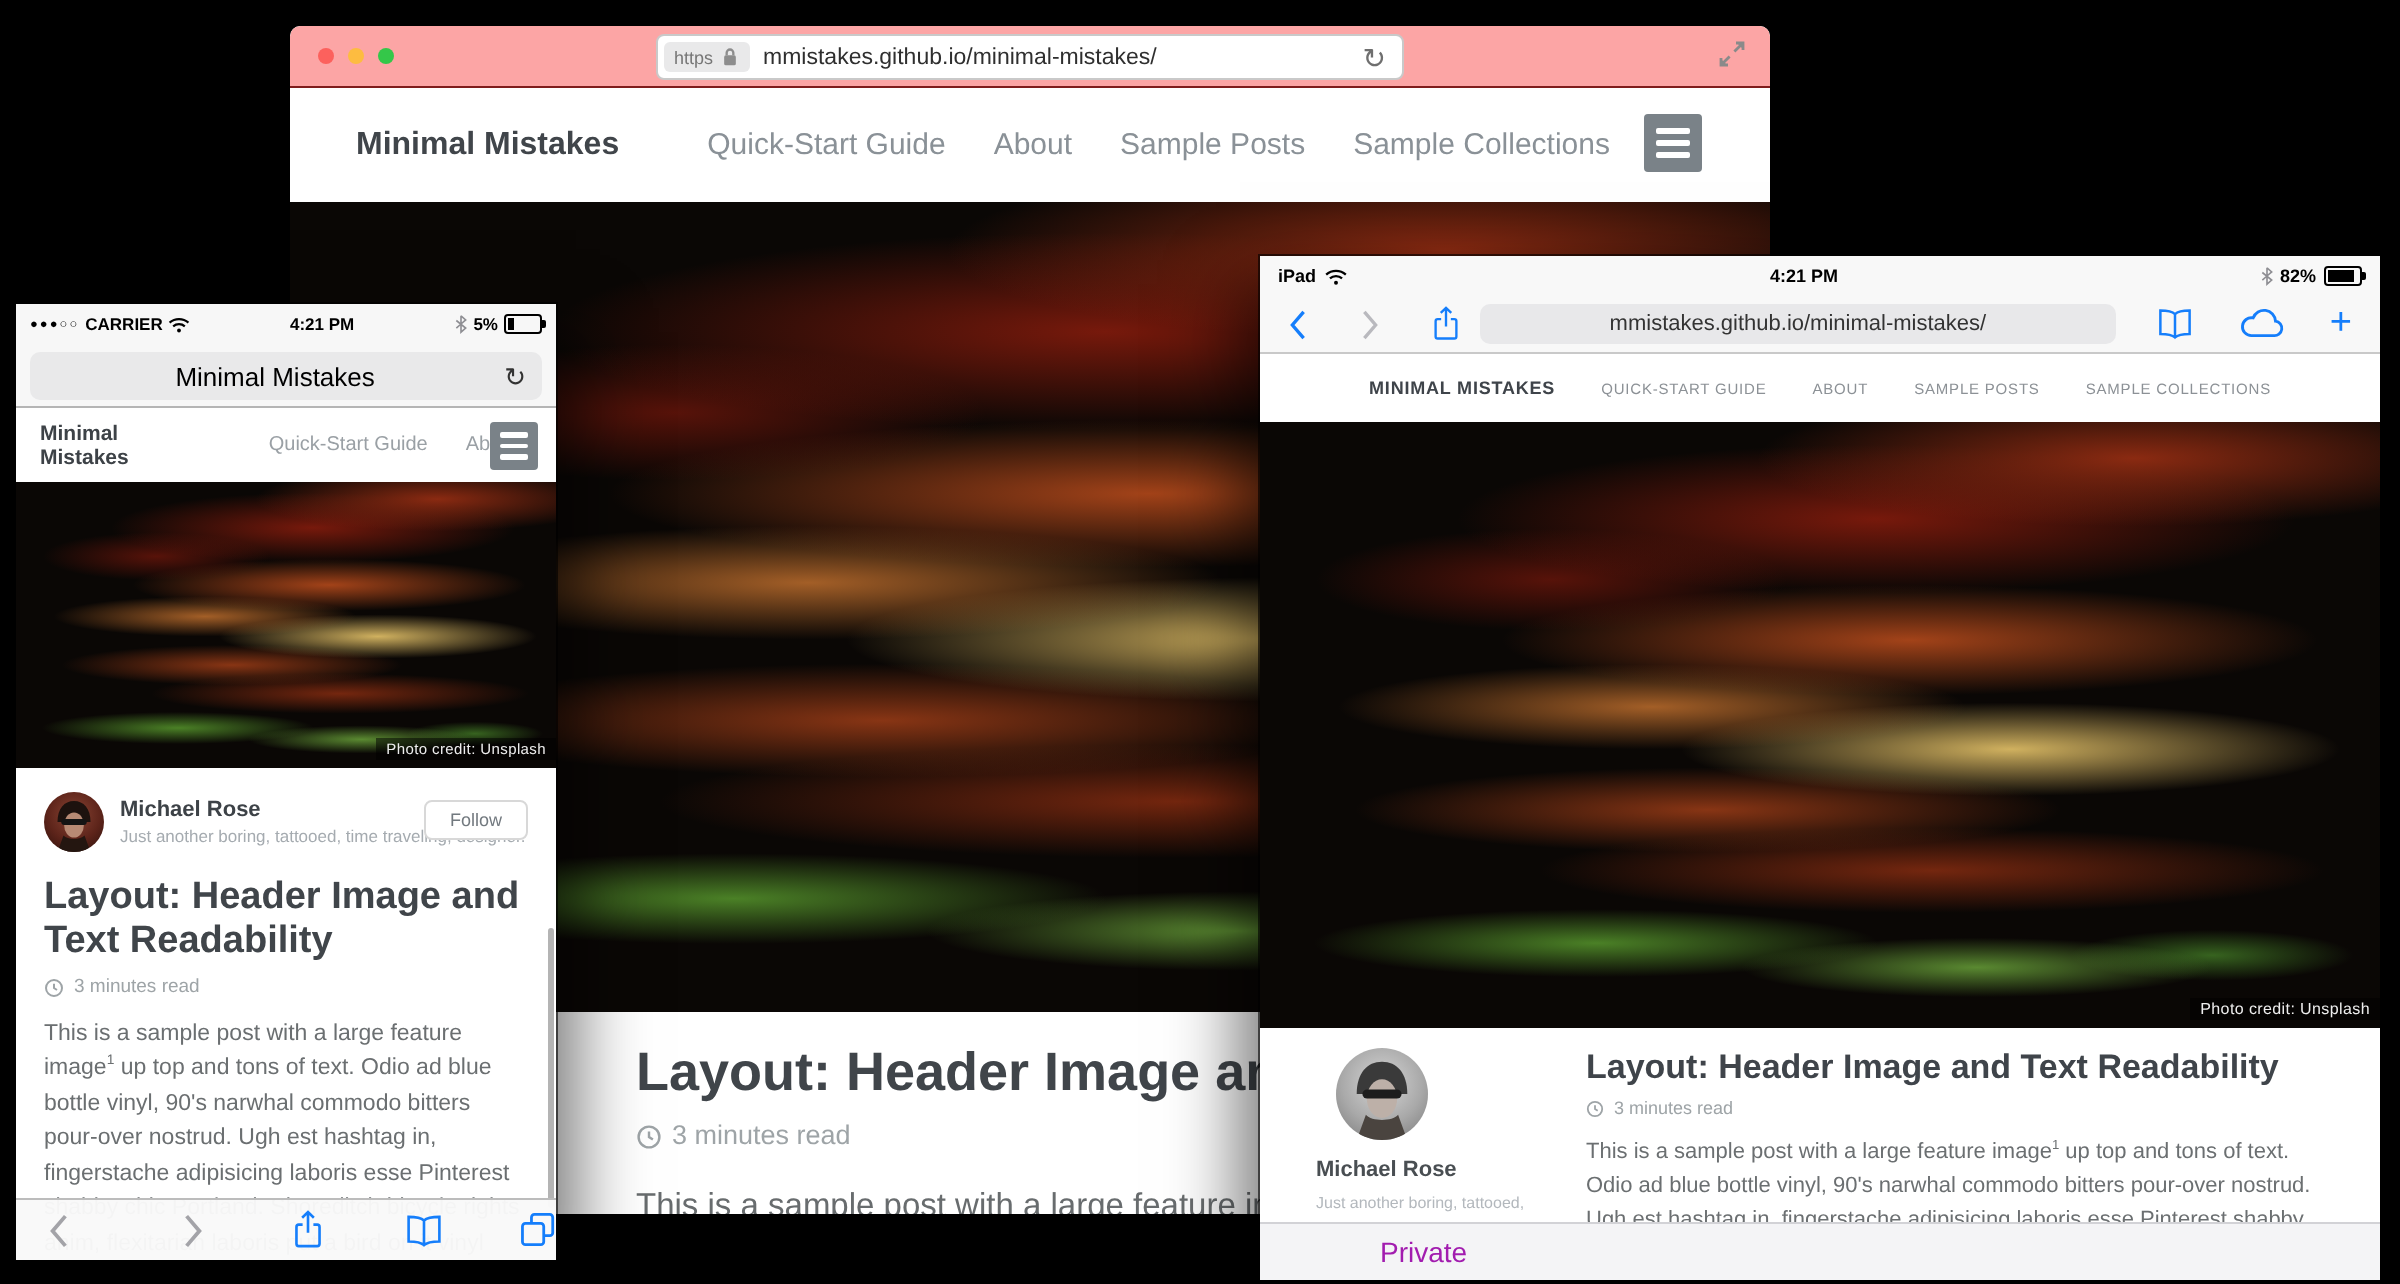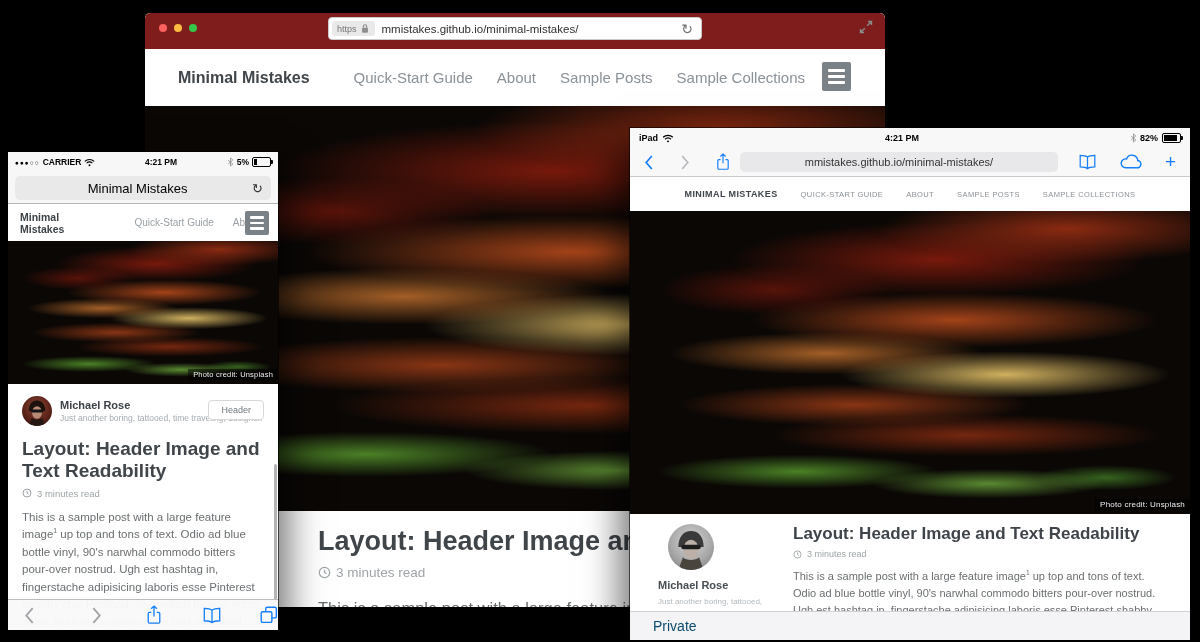--- a/index.html
+++ b/index.html
@@ -26,36 +26,36 @@
   .burger i{display:block;background:#fff;border-radius:1px;}
   
   .batt{position:relative;width:17px;height:8px;border:1px solid #000;border-radius:2px;display:inline-block;vertical-align:-1px;}
   .batt::after{content:'';position:absolute;right:-3px;top:2px;width:2px;height:4px;background:#000;border-radius:0 1px 1px 0;}
   .batt i{position:absolute;left:1px;top:1px;bottom:1px;background:#000;}
   
   .icn{display:inline-block;vertical-align:middle;line-height:0;}
   
   #desktop{left:145px;top:13px;width:740px;height:594px;border-radius:5px 5px 0 0;z-index:1;
     box-shadow:0 0 0 1px rgba(0,0,0,.55), 0 14px 40px rgba(0,0,0,.6);}
-  .d-chrome{position:relative;height:30px;background:#7f1d1d;border-bottom:6px solid #7f1d1d;border-radius:5px 5px 0 0;}
+  .d-chrome{position:relative;height:30px;background:#fca5a5;border-bottom:1px solid #7f1d1d;border-radius:5px 5px 0 0;}
   .tl{position:absolute;top:11px;width:8px;height:8px;border-radius:50%;}
   .d-url{position:absolute;left:183px;top:4px;width:372px;height:21px;background:#fff;border:1px solid #c9c9c9;border-radius:4px;display:flex;align-items:center;}
   .d-https{display:flex;align-items:center;gap:3px;background:#e9e9ea;border-radius:3px;margin:0 0 0 3px;padding:2px 5px;font-size:9px;color:#777;}
   .d-urltext{font-size:11.5px;color:#2f2f2f;padding-left:7px;flex:1;white-space:nowrap;overflow:hidden;}
   .d-reload{color:#6f6f6f;font-size:14px;padding-right:8px;cursor:pointer;}
   .d-expand{position:absolute;right:12px;top:7px;color:#8a8a8a;cursor:pointer;}
   .d-nav{position:relative;height:57px;background:#fff;display:flex;align-items:center;padding-left:33px;}
   .d-brand{font-size:16px;font-weight:bold;color:#40454a;margin-right:44px;cursor:pointer;}
   .d-link{font-size:15px;color:#8a9197;margin-right:24px;cursor:pointer;white-space:nowrap;}
   .d-burger{position:absolute;right:34px;top:13px;width:29px;height:29px;}
   .d-burger i{width:17px;height:3px;}
   .d-image{height:405px;}
   .d-content{padding:16px 0 0 173px;}
   .d-title{font-size:27px;font-weight:bold;color:#40454a;white-space:nowrap;line-height:1.1;}
-  .meta{display:flex;align-items:center;gap:5px;color:#9ea4a7;}
+  .meta{display:flex;align-items:flex-end;gap:5px;color:#9ea4a7;}
   .d-meta{margin-top:8px;font-size:13.5px;}
   .d-body{margin-top:16px;width:530px;font-size:16.5px;line-height:1.55;color:#686c6e;}
   sup{font-size:.6em;}
   
   #iphone{left:8px;top:152px;width:270px;height:478px;z-index:2;display:flex;flex-direction:column;
     box-shadow:0 0 0 1px rgba(0,0,0,.6), 10px 14px 34px rgba(0,0,0,.55);}
   .i-status{height:20px;background:#f7f7f7;display:flex;align-items:center;padding:0 7px;font-size:8.5px;font-weight:bold;color:#000;}
   .sig{font-size:6.5px;letter-spacing:1px;margin-right:3px;}
   .i-time{flex:1;text-align:center;}
   .i-urlbar{height:32px;background:#f7f7f7;border-bottom:1px solid #b5b5b5;padding:4px 7px;box-sizing:border-box;}
@@ -105,21 +105,21 @@
   .p-left{width:107px;flex:none;text-align:left;}
   .p-left .avatar{margin-left:10px;}
   .p-authname{font-size:11px;font-weight:bold;color:#494e52;margin-top:9px;}
   .p-authbio{font-size:8px;color:#b3b8bd;margin-top:6px;}
   .p-right{flex:1;padding-left:28px;}
   .p-title{font-size:17px;font-weight:bold;color:#3f444a;}
   .p-meta{margin-top:5px;font-size:9px;}
   .p-body{margin-top:9px;font-size:11px;line-height:1.55;color:#6b6f71;}
   .p-private{position:absolute;left:0;right:0;bottom:0;height:28px;background:#f4f4f6;border-top:1px solid #d2d2d6;
     display:flex;align-items:center;padding-left:23px;}
-  .p-private span{color:#0c4a6e;font-size:14px;cursor:pointer;}
+  .p-private span{color:#a21caf;font-size:14px;cursor:pointer;margin-left:37px;}
 </style>
 </head>
 <body>
 
 <div id="canvas">
 
   <div id="desktop" class="win">
     <div class="d-chrome">
       <span class="tl" style="left:14px;background:#fc615d"></span>
       <span class="tl" style="left:29px;background:#fdbc40"></span>
@@ -214,21 +214,21 @@
               <path d="M9 20c0-9 4.5-14 11-14s11 5 11 14" fill="#1d120e"></path>
               <ellipse cx="20" cy="22" rx="6.6" ry="8.4" fill="#b78a74"></ellipse>
               <rect x="11.5" y="18" width="17" height="4" rx="2" fill="#141414"></rect>
               <path d="M13 29c2.5 3 11.5 3 14 0l4 11H9z" fill="#241610"></path>
             </svg>
         </span>
         <span class="i-authtext">
           <div class="i-authname">Michael Rose</div>
           <div class="i-authbio">Just another boring, tattooed, time traveling, designer.</div>
         </span>
-        <button class="follow-btn">Header</button>
+        <button class="follow-btn">Follow</button>
       </div>
       <div class="i-title">Layout: Header Image and Text Readability</div>
       <div class="meta i-meta">
         <svg class="icn" width="10" height="10" viewBox="0 0 16 16" fill="none" stroke="currentColor" stroke-width="1.6">
             <circle cx="8" cy="8" r="6.4"></circle>
             <path d="M8 4.6V8l2.4 1.6"></path>
           </svg>
         <span>3 minutes read</span>
       </div>
       <div class="i-body">

